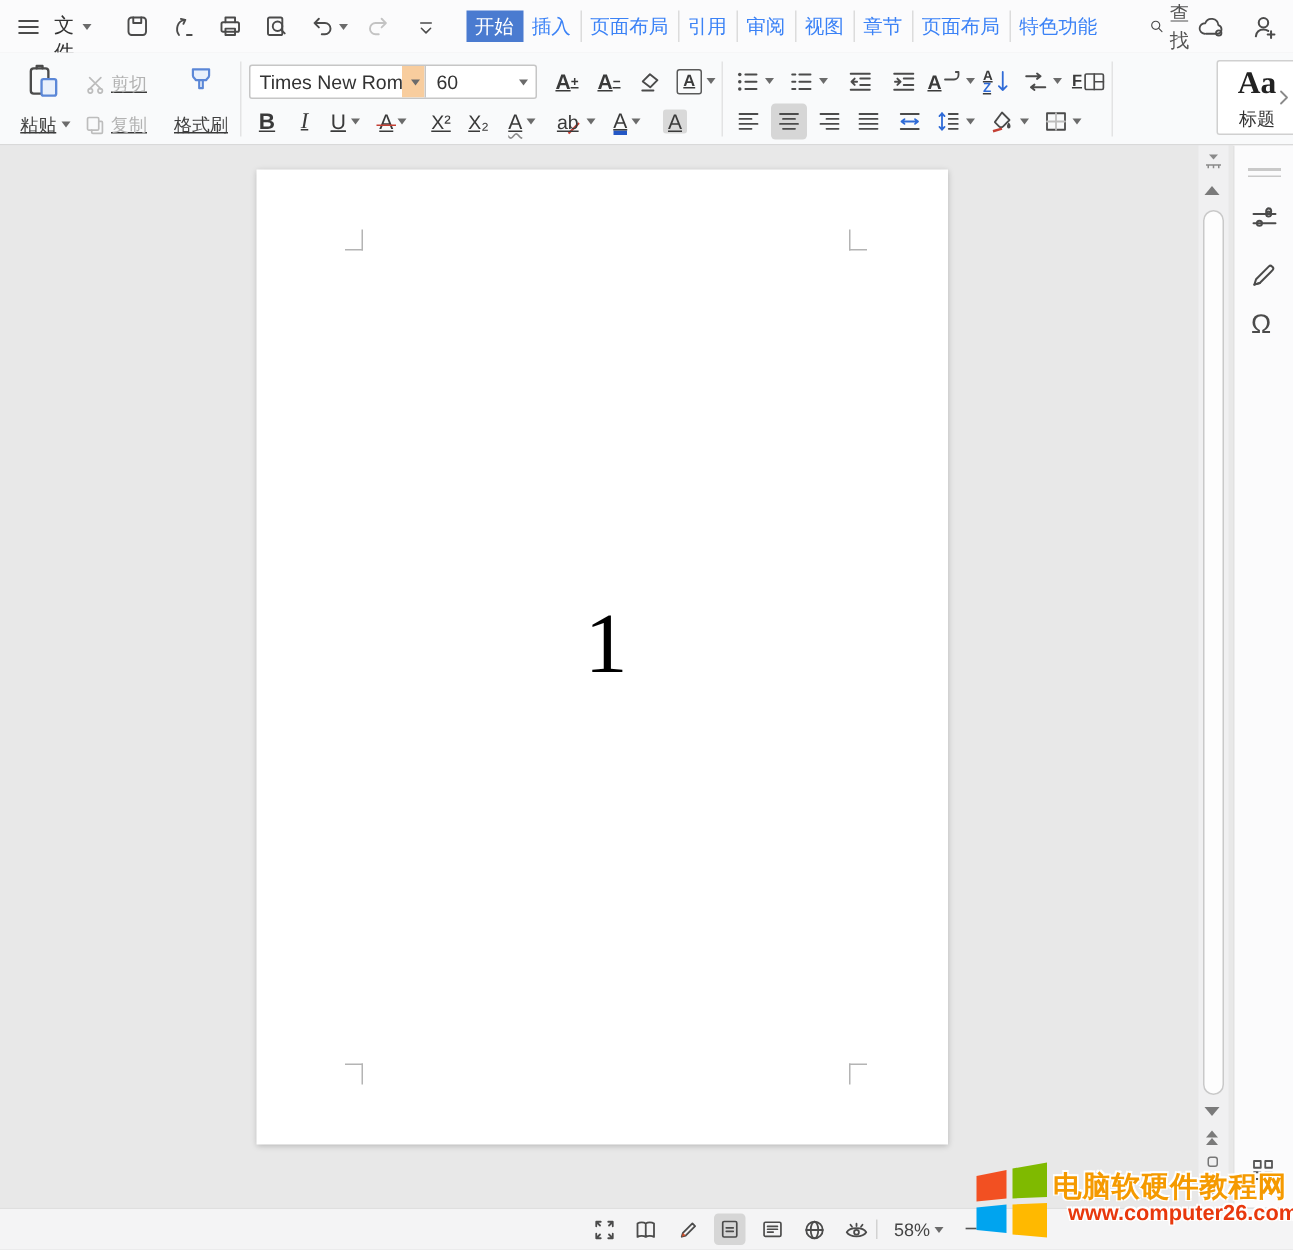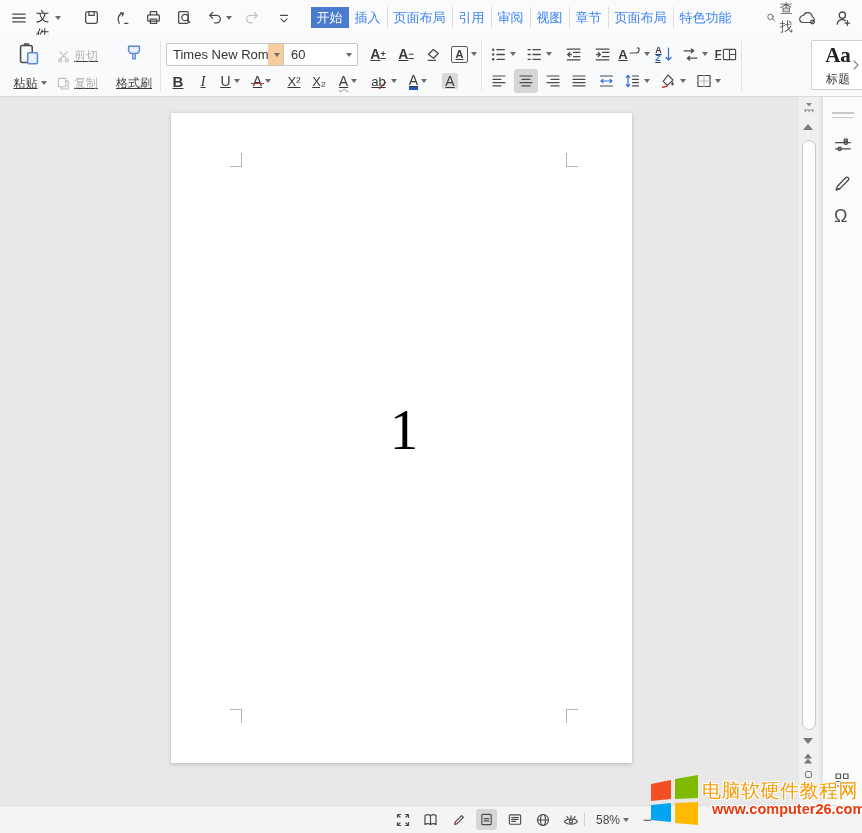--- a/index.html
+++ b/index.html
@@ -78,21 +78,21 @@
   #sb-left { position:absolute; left:8px; top:0; height:27px; display:flex; align-items:center; }
   .sb-sep { width:1px; height:13px; background:#d2d2d2; margin:0 10px; }
   #sb-views { position:absolute; left:392px; top:3px; display:flex; align-items:center; gap:7px; }
   .vbtn { width:21px; height:21px; display:flex; align-items:center; justify-content:center; border-radius:3px; }
   #sb-zoom { position:absolute; left:584px; top:0; height:27px; display:flex; align-items:center; }
   #zoom-val { font-size:12px; color:#454545; margin-left:12px; }
   #zoom-minus { font-size:15px; color:#555; margin-left:14px; }
 
   
   #watermark { position:absolute; left:648px; top:770px; width:214px; height:63px; z-index:60; pointer-events:none; }
-  #wm-title { position:absolute; left:54px; top:8px; font-size:19px; font-weight:normal; color:#f59a00; letter-spacing:.5px; white-space:nowrap;
+  #wm-title { position:absolute; left:54px; top:8px; font-size:19px; font-weight:bold; color:#f59a00; letter-spacing:.5px; white-space:nowrap;
     text-shadow:-1px -1px 0 #fff,1px -1px 0 #fff,-1px 1px 0 #fff,1px 1px 0 #fff; }
   #wm-url { position:absolute; left:64px; top:31px; font-size:14.5px; font-weight:bold; color:#e8380d; white-space:nowrap;
     text-shadow:-1px -1px 0 #fff,1px -1px 0 #fff,-1px 1px 0 #fff,1px 1px 0 #fff; }
 </style>
 </head>
 <body>
 
 <div id="tabbar">
   <div id="file-area">
     <span>

